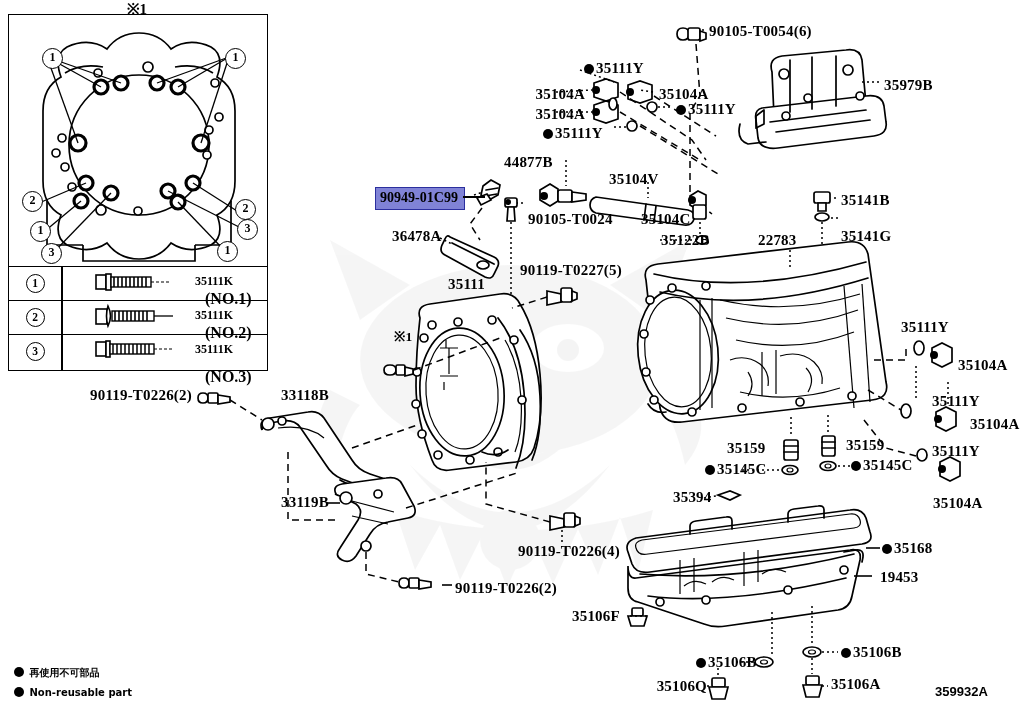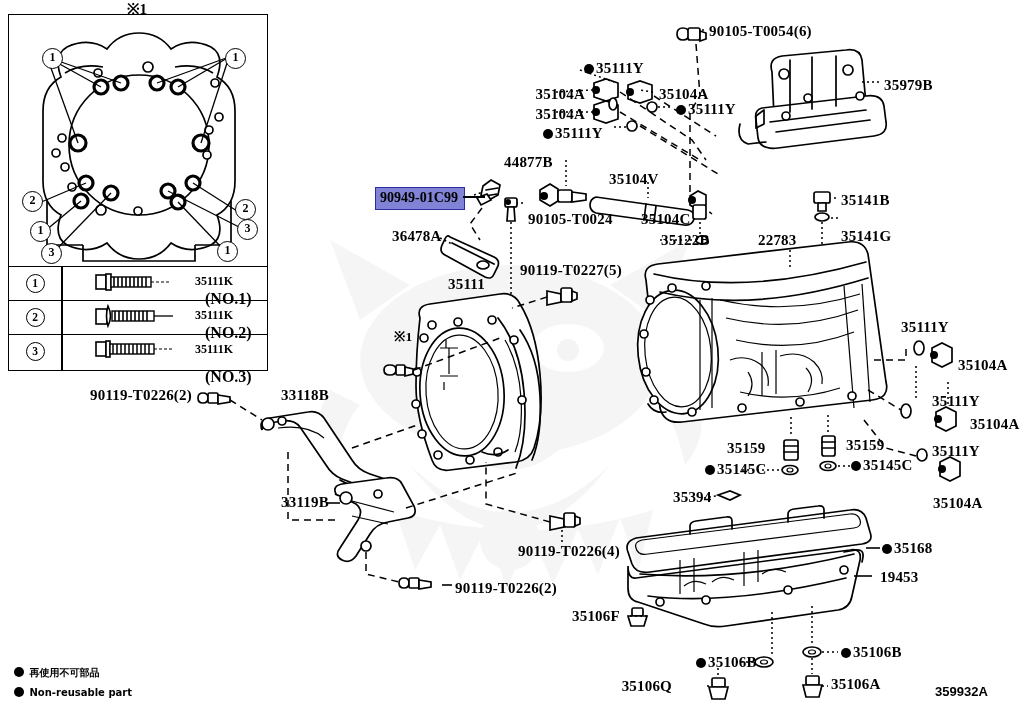--- a/index.html
+++ b/index.html
@@ -661,21 +661,21 @@
   <div class="lbl" style="left:518px;top:544px;">90119-T0226(4)</div>
   <div class="lbl" style="left:455px;top:581px;">90119-T0226(2)</div>
   <div class="lbl" style="left:572px;top:609px;">35106F</div>
 
   <div class="lbl" style="left:696px;top:655px;">
     <span class="dot"></span><span>35106B</span>
   </div>
   <div class="lbl" style="left:841px;top:645px;">
     <span class="dot"></span><span>35106B</span>
   </div>
-  <div class="lbl rt" style="left:672px;top:679px;">35106Q</div>
+  <div class="lbl rt" style="left:707px;top:679px;">35106Q</div>
   <div class="lbl" style="left:831px;top:677px;">35106A</div>
 
   <div class="lbl sm" style="left:394px;top:330px;">※1</div>
 
   <div id="foot">
     <div>
       <span class="dot"></span>
       <span>再使用不可部品</span>
     </div>
     <div>

